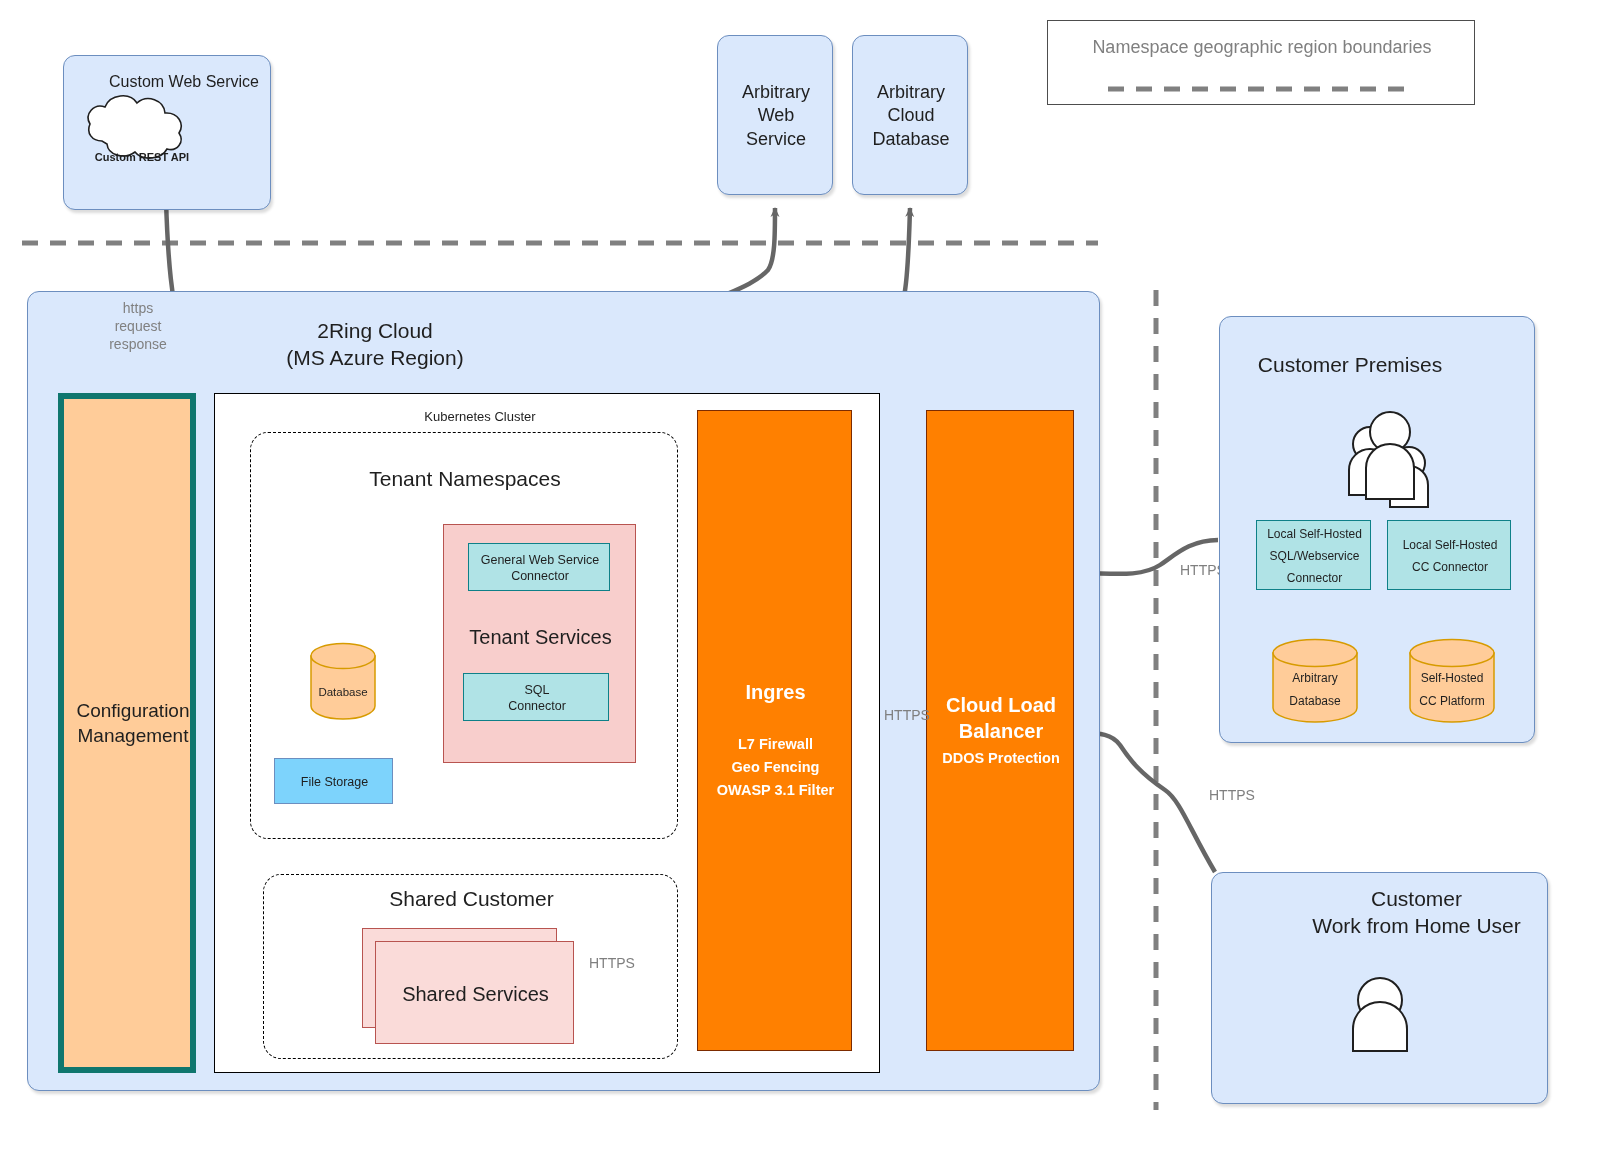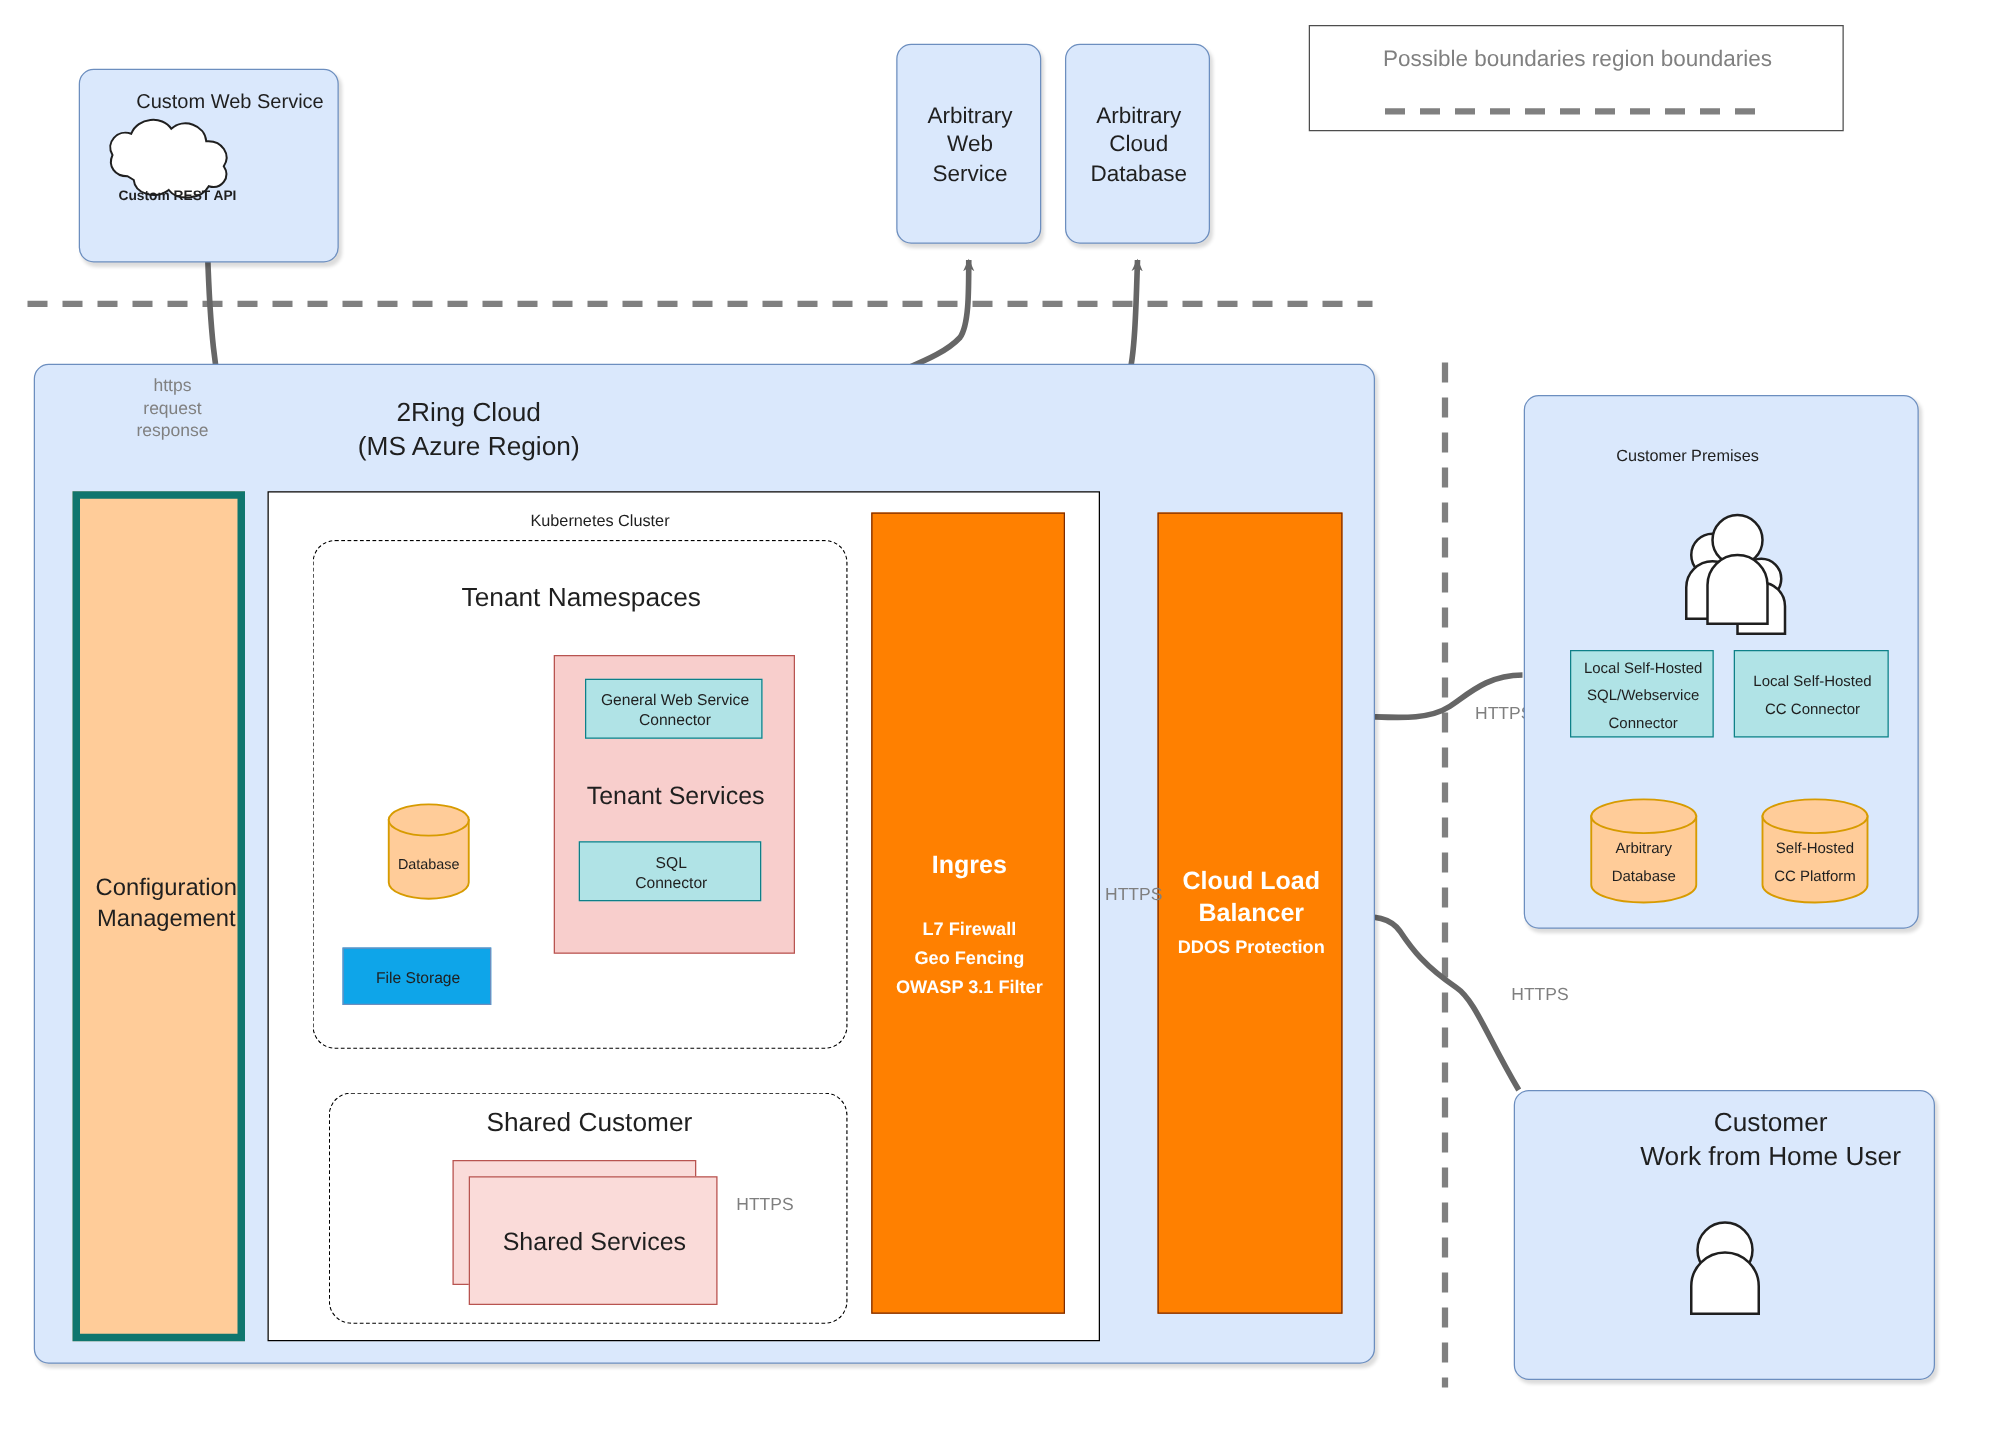--- a/index.html
+++ b/index.html
@@ -2,21 +2,21 @@
 <html><head>
 <meta charset="utf-8">
 <style>
   html,body{margin:0;padding:0;background:#ffffff;}
   body{width:1600px;height:1150px;position:relative;overflow:hidden;
        font-family:"Liberation Sans","DejaVu Sans",sans-serif;color:#1f1f1f;}
   .abs{position:absolute;box-sizing:border-box;}
   
   .blue-box{background:#dae8fc;border:1px solid #6c8ebf;border-radius:12px;
             box-shadow:2px 3px 3px rgba(0,0,0,.14);}
-  .blue-box-sq{background:#0ea5e9;border:1px solid #6c8ebf;}
+  .blue-box-sq{background:#7dd3fc;border:1px solid #6c8ebf;}
   .teal-box{background:#b0e3e6;border:1px solid #0e8088;}
   .pink-box{background:#f8cecc;border:1px solid #b85450;}
   .pink-soft{background:#fadbd9;border:1px solid #b85450;}
   .orange-box{background:#ff8000;border:1px solid #7c2b00;}
   .orange-fill{background:#ffcc99;border:6px solid #0f766e;}
   .white-box{background:#ffffff;border:1px solid #000000;}
   .dashed-round{border:1.6px dashed #000;border-radius:18px;background:transparent;}
   .legend-box{background:#ffffff;border:1.5px solid #4d4d4d;}
   .center-text{display:flex;align-items:center;justify-content:center;
                text-align:center;line-height:1.3;} .f20{font-size:16px;padding-left:32px;} .f18{font-size:18px;} .f11{font-size:11px;}
@@ -65,21 +65,21 @@
   <path d="M443,655 C425,640 415,645 405,660 C395,675 390,686 378,690" fill="none" stroke="#000" stroke-width="6" marker-end="url(#ar-black)"></path>
 
   <path d="M443,718 C443,745 448,765 435,775 C424,783 415,781 404,781" fill="none" stroke="#000" stroke-width="6" marker-end="url(#ar-black)"></path>
 
   <line x1="1300" y1="638" x2="1300" y2="598" stroke="#000" stroke-width="2.5" marker-end="url(#ar-thin)"></line>
 
   <line x1="1447" y1="638" x2="1447" y2="598" stroke="#000" stroke-width="2.5" marker-end="url(#ar-thin)"></line>
 </svg>
 
 <div class="abs legend-box" style="left:1047px;top:20px;width:428px;height:85px;">
-  <div class="abs grey f18 center-text" style="left:0;top:14px;width:428px;height:26px;">Possible boundaries region boundaries</div>
+  <div class="abs grey f18 center-text" style="left:0;top:14px;width:428px;height:26px;">Namespace geographic region boundaries</div>
   <svg width="428" height="85">
     <line x1="60" y1="68" x2="368" y2="68" stroke="#808080" stroke-width="5" stroke-dasharray="16,12"></line>
   </svg>
 </div>
 
 <div class="abs blue-box" style="left:63px;top:55px;width:208px;height:155px;">
   <div class="abs f20 center-text" style="left:0;top:12px;width:208px;height:28px;">Custom Web Service</div>
   <svg width="208" height="155">
     <path d="M38,85 C28,85 22,77 26,68 C20,58 30,47 41,51 C46,38 66,36 73,47
              C83,38 100,44 101,57 C114,56 121,68 115,77 C121,86 113,96 103,93
@@ -168,21 +168,21 @@
   <div class="abs white bold center-text" style="left:0;top:280px;width:148px;height:54px;font-size:20px;white-space:pre-line;">Cloud Load
 Balancer</div>
   <div class="abs white bold center-text" style="left:0;top:335px;width:148px;height:24px;font-size:14.5px;">DDOS Protection</div>
 </div>
 
 <div class="abs hl" style="left:884px;top:707px;width:50px;height:18px;">HTTPS</div>
 <div class="abs hl" style="left:1180px;top:562px;width:50px;height:18px;">HTTPS</div>
 <div class="abs hl" style="left:1209px;top:787px;width:50px;height:18px;">HTTPS</div>
 
 <div class="abs blue-box" style="left:1219px;top:316px;width:316px;height:427px;">
-  <div class="abs center-text" style="left:0;top:34px;width:260px;height:28px;font-size:13px;">Customer Premises</div>
+  <div class="abs center-text" style="left:0;top:34px;width:260px;height:28px;font-size:21px;">Customer Premises</div>
 
   <svg width="316" height="427">
     <circle cx="150" cy="127" r="17" fill="#fff" stroke="#1f1f1f" stroke-width="2"></circle>
     <path d="M129,178 L129,153 A21,21 0 0,1 171,153 L171,178 Z" fill="#fff" stroke="#1f1f1f" stroke-width="2"></path>
     <circle cx="189" cy="146" r="16" fill="#fff" stroke="#1f1f1f" stroke-width="2"></circle>
     <path d="M170,190 L170,168 A19,19 0 0,1 208,168 L208,190 Z" fill="#fff" stroke="#1f1f1f" stroke-width="2"></path>
     <circle cx="170" cy="115" r="20" fill="#fff" stroke="#1f1f1f" stroke-width="2"></circle>
     <path d="M146,182 L146,151 A24,24 0 0,1 194,151 L194,182 Z" fill="#fff" stroke="#1f1f1f" stroke-width="2"></path>
   </svg>
 

